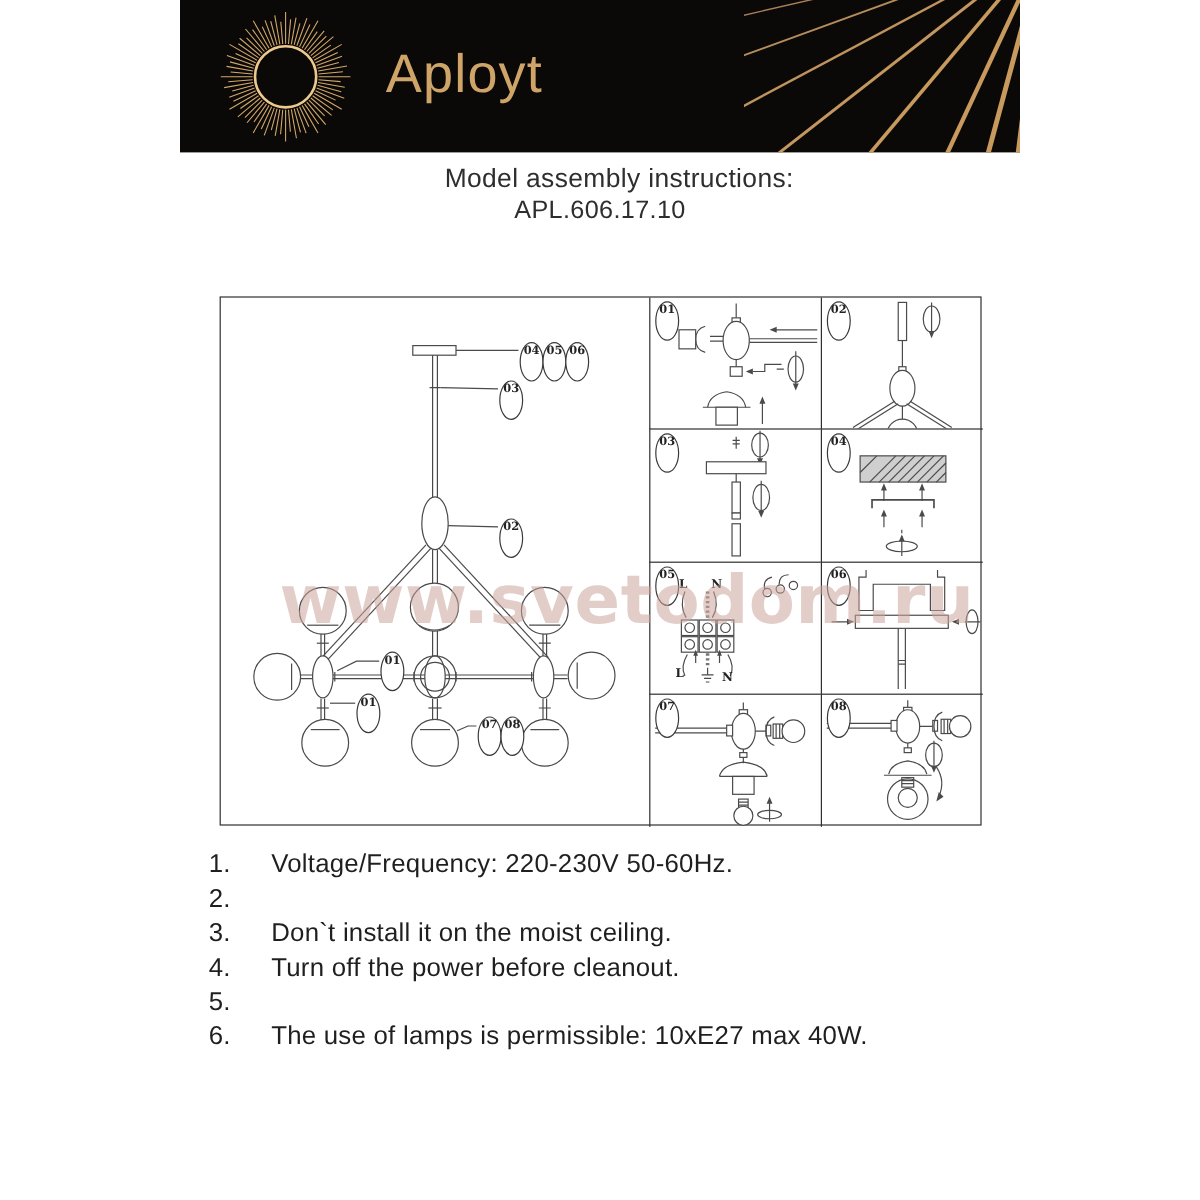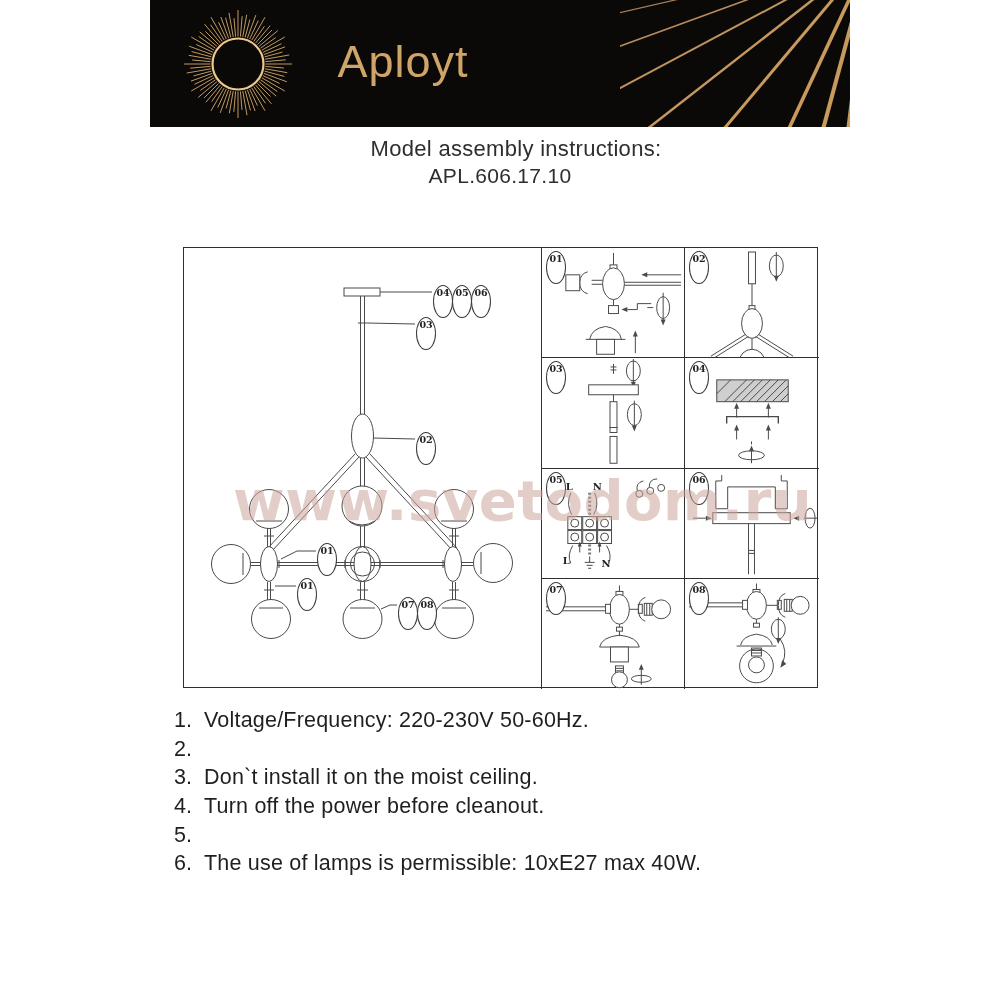--- a/index.html
+++ b/index.html
@@ -1,21 +1,21 @@
 <!DOCTYPE html>
 <html><head>
 <meta charset="utf-8">
 <style>
   html,body{margin:0;padding:0;background:#fff;}
   .page{position:relative;width:1000px;height:1000px;background:#fff;overflow:hidden;
         font-family:"Liberation Sans",sans-serif;}
   
   .header{position:absolute;left:150px;top:0;width:700px;height:127px;background:#0b0907;overflow:hidden;}
   .sunburst{position:absolute;left:28px;top:4px;width:120px;height:120px;}
-  .brand{position:absolute;left:168px;top:36px;width:170px;text-align:center;
+  .brand{position:absolute;left:152px;top:36px;width:170px;text-align:center;
          color:#cfa468;font-size:45px;font-weight:400;letter-spacing:1px;}
   .fan{position:absolute;right:0;top:0;width:230px;height:128px;}
   
   .title1{position:absolute;left:0;top:136px;width:1000px;text-align:center;
           font-size:22px;color:#2e2e2e;letter-spacing:0.3px;margin-left:16px;}
   .title2{position:absolute;left:0;top:164px;width:1000px;text-align:center;
           font-size:21px;color:#2e2e2e;letter-spacing:0.3px;}
   
   .diagram{position:absolute;left:183px;top:247px;width:635px;height:441px;
            border:1.6px solid #2f2f2f;box-sizing:border-box;background:#fff;}
@@ -39,21 +39,21 @@
          background:#fff;font:bold 9.5px "DejaVu Serif",serif;color:#222;text-align:center;
          line-height:14px;box-sizing:border-box;z-index:3;}
   
   .watermark{position:absolute;left:233px;top:468px;font-size:56px;font-weight:bold;
              color:rgba(203,164,155,0.55);letter-spacing:0.5px;z-index:5;white-space:nowrap;
              font-family:"DejaVu Sans",sans-serif;}
   
   .instr{position:absolute;left:174px;top:708px;font-size:21.5px;color:#1f1f1f;}
   .irow{display:flex;height:28.7px;align-items:baseline;}
   .inum{width:30px;flex:none;}
-  .itxt{white-space:nowrap;letter-spacing:0.2px;}
+  .itxt{margin-left:22px;white-space:nowrap;letter-spacing:0.2px;}
 </style>
 </head>
 <body>
 
 <div class="page">
 
   <div class="header">
     <svg class="sunburst" viewBox="0 0 120 120">
       <g id="sunburst-rays">
           <line x1="87.5" y1="60" x2="114" y2="60" style="stroke:#d2a96b;stroke-width:0.9;"></line>

